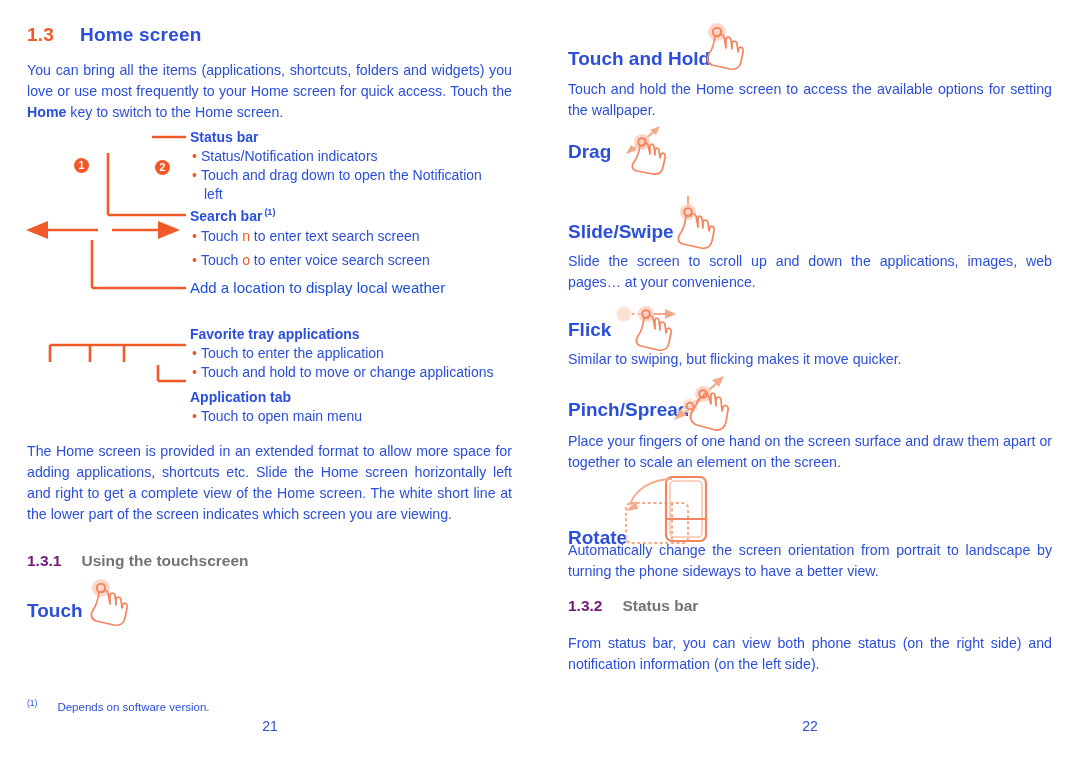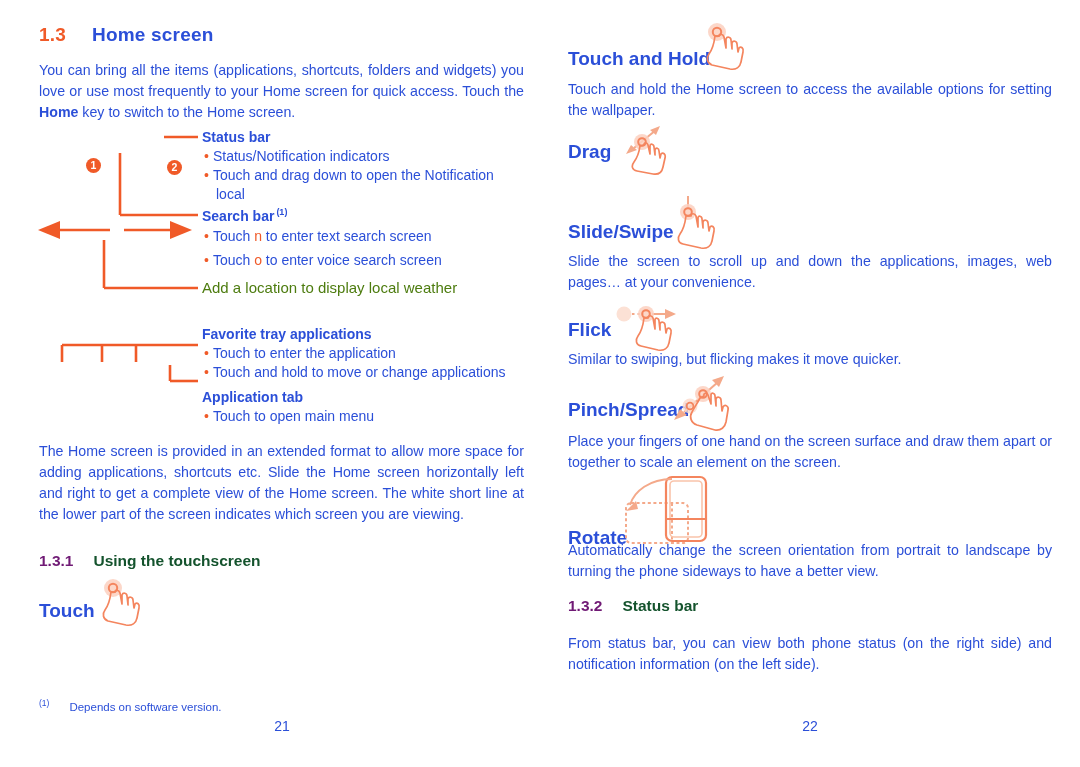--- a/index.html
+++ b/index.html
@@ -22,42 +22,42 @@
     left: 0;
     width: 1080px;
     height: 767px;
   }
   .col {
     position: absolute;
     top: 0;
     width: 540px;
     height: 767px;
   }
-  .col-left  { left: 12px; padding-left: 19px; }
+  .col-left  { left: 0; padding-left: 19px; }
   .col-right { left: 540px; }
 
   
   .h2 {
     position: absolute;
     font-size: 19px;
     font-weight: bold;
     letter-spacing: 0.2px;
     white-space: nowrap;
   }
   .h2 .num { color: #f05a28; }
   .h2 .ttl { color: #2b4fd8; margin-left: 26px; }
 
   .h3 {
     position: absolute;
     font-size: 15.5px;
     font-weight: bold;
     white-space: nowrap;
   }
   .h3 .num { color: #701a75; }
-  .h3 .ttl { color: #14532d; margin-left: 20px; }
+  .h3 .ttl { color: #737373; margin-left: 20px; }
 
   .para {
     position: absolute;
     font-size: 14.2px;
     line-height: 21px;
     color: #2b4fd8;
     text-align: justify;
     text-justify: inter-word;
   }
   .para b { font-weight: bold; }
@@ -94,21 +94,21 @@
     color: #f05a28;
     margin-right: 4px;
   }
   .callout-line .sym {
     color: #f05a28;
     font-family: "Liberation Sans", sans-serif;
   }
   .callout-plain {
     position: absolute;
     font-size: 15px;
-    color: #4d7c0f;
+    color: #1d4ed8;
     white-space: nowrap;
   }
 
   
   .badge {
     position: absolute;
     width: 15px;
     height: 15px;
     border-radius: 50%;
     background: #f05a28;
@@ -197,21 +197,21 @@
     <div class="badge" style="left:155px; top:160px;">2</div>
 
     <div class="callout-head" style="left:190px; top:129px;">Status bar</div>
     <div class="callout-line" style="left:192px; top:148px;">
       <span class="bul">•</span><span>Status/Notification indicators</span>
     </div>
     <div class="callout-line" style="left:192px; top:167px;">
       <span class="bul">•</span><span>Touch and drag down to open the Notification</span>
     </div>
     <div class="callout-line" style="left:204px; top:186px;">
-      <span>local</span>
+      <span>left</span>
     </div>
 
     <div class="callout-head" style="left:190px; top:207px;">
       <span>Search bar</span><sup>(1)</sup>
     </div>
     <div class="callout-line" style="left:192px; top:252px;">
       <span class="bul">•</span><span>Touch </span><span class="sym">o</span><span> to enter voice search screen</span>
     </div>
     <div class="callout-line" style="left:192px; top:228px;">
       <span class="bul">•</span><span>Touch </span><span class="sym">n</span><span> to enter text search screen</span>

